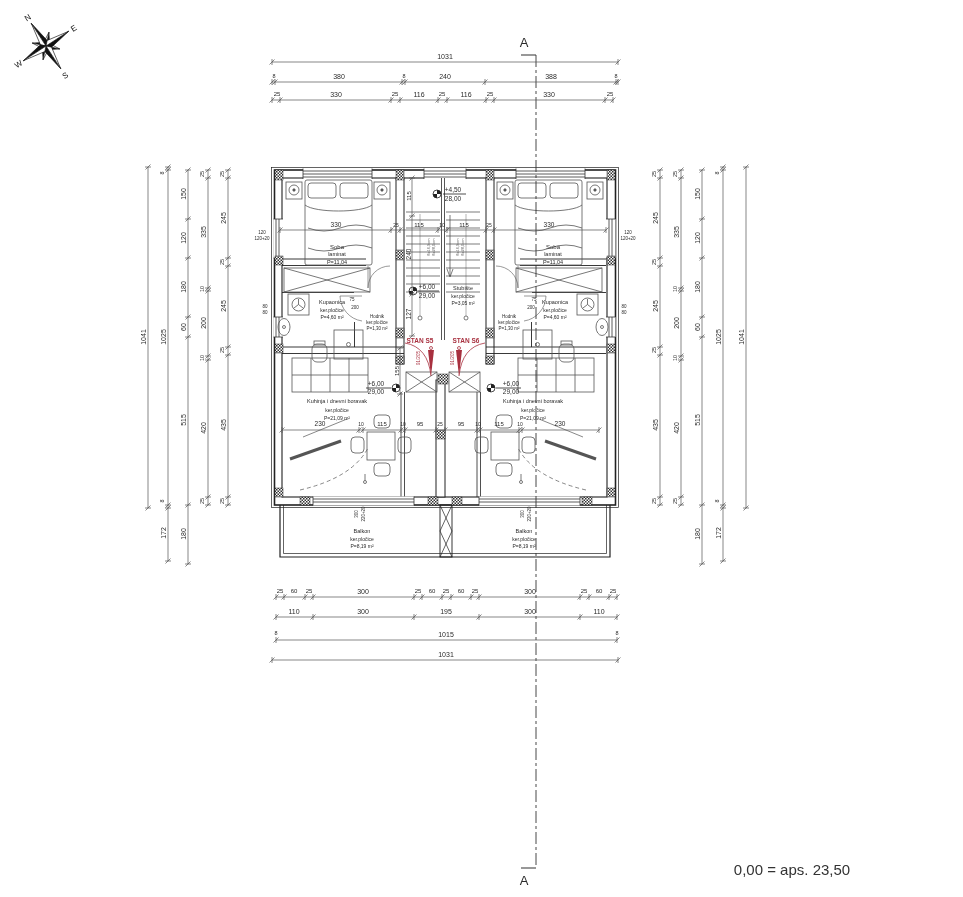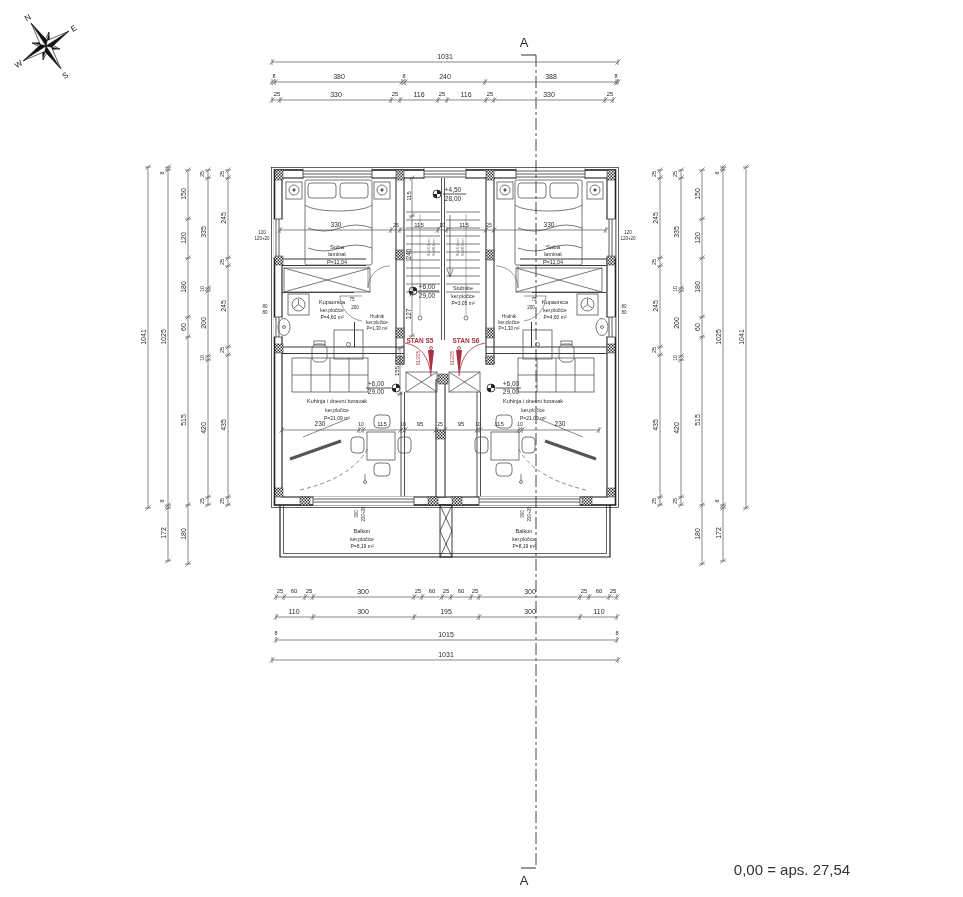--- a/index.html
+++ b/index.html
@@ -479,16 +479,16 @@
       <span class="lbl" style="left: 534px; top: 300px; font-size: 4.5px; transform: translate(-50%, -50%);">75</span>
       <span class="lbl" style="left: 531px; top: 308px; font-size: 4.5px; transform: translate(-50%, -50%);">200</span>
       <span class="lbl" style="left: 357px; top: 514px; font-size: 4.5px; transform: translate(-50%, -50%) rotate(-90deg);">300</span>
       <span class="lbl" style="left: 364px; top: 514px; font-size: 4.5px; transform: translate(-50%, -50%) rotate(-90deg);">220+20</span>
       <span class="lbl" style="left: 523px; top: 514px; font-size: 4.5px; transform: translate(-50%, -50%) rotate(-90deg);">300</span>
       <span class="lbl" style="left: 530px; top: 514px; font-size: 4.5px; transform: translate(-50%, -50%) rotate(-90deg);">220+20</span>
       <span class="lbl" style="left: 420px; top: 341px; font-size: 6.5px; color: rgb(168, 48, 63); font-weight: bold; transform: translate(-50%, -50%);">STAN S5</span>
       <span class="lbl" style="left: 466px; top: 341px; font-size: 6.5px; color: rgb(168, 48, 63); font-weight: bold; transform: translate(-50%, -50%);">STAN S6</span>
       <span class="lbl" style="left: 419px; top: 358px; font-size: 4.5px; color: rgb(168, 48, 63); transform: translate(-50%, -50%) rotate(-90deg);">91/205</span>
       <span class="lbl" style="left: 453px; top: 358px; font-size: 4.5px; color: rgb(168, 48, 63); transform: translate(-50%, -50%) rotate(-90deg);">91/205</span>
-      <span class="lbl" style="left: 792px; top: 869px; font-size: 15px; color: rgb(51, 51, 51); transform: translate(-50%, -50%);">0,00 = aps. 27,54</span>
+      <span class="lbl" style="left: 792px; top: 869px; font-size: 15px; color: rgb(51, 51, 51); transform: translate(-50%, -50%);">0,00 = aps. 23,50</span>
     </div>
 
 </div>
 
 </body></html>

